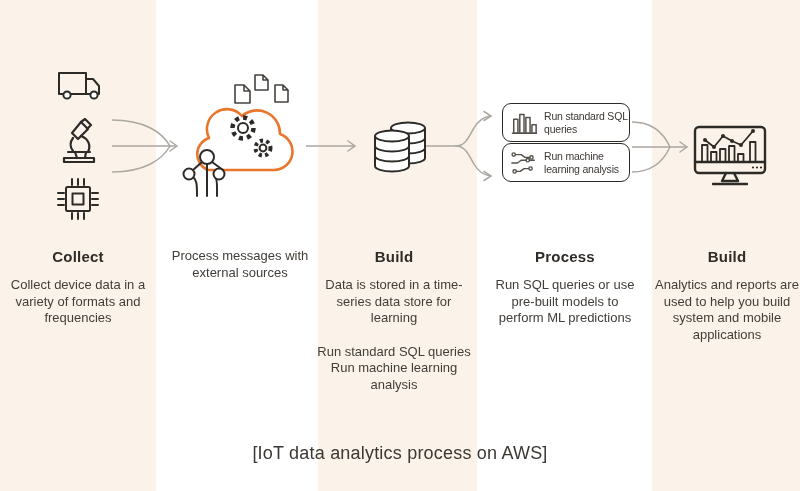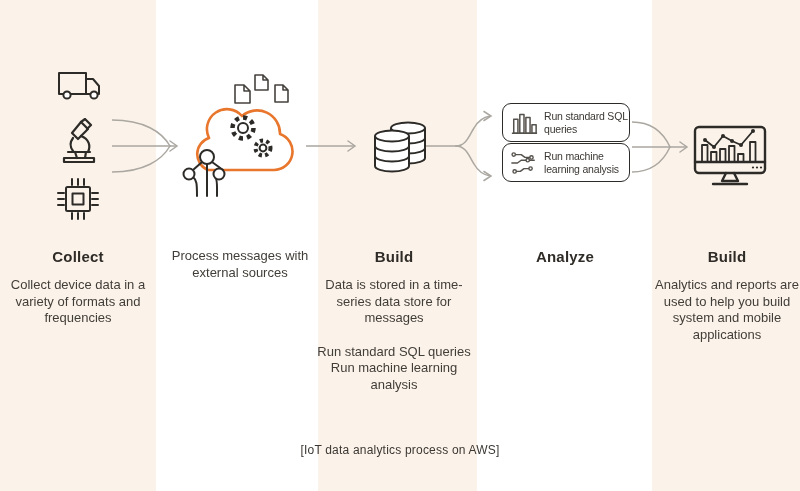--- a/index.html
+++ b/index.html
@@ -28,21 +28,21 @@
     border:1.5px solid #2d2b28;border-radius:9px;
     display:flex;align-items:center;box-sizing:border-box;
   }
   .analyze-box .box-icon{margin:0 6px 0 7px;flex:0 0 auto;}
   .analyze-box .box-label{
     font-size:10.5px;line-height:12.5px;color:#3b3733;
     white-space:pre;letter-spacing:-0.2px;
   }
   .caption{
     position:absolute;top:443px;left:0;width:800px;text-align:center;
-    font-size:12px;color:#3b3733;letter-spacing:.2px;
+    font-size:18px;color:#3b3733;letter-spacing:.2px;
   }
   svg{display:block;}
 </style>
 </head>
 <body>
 
 <div class="canvas">
 
   <div class="stripe cream" style="left:0;width:156px"></div>
   <div class="stripe white" style="left:156px;width:162px"></div>
@@ -230,28 +230,31 @@
 
   <div class="stage-text" style="left:158px;top:248px">
     <p class="stage-desc">Process messages with
 external sources</p>
   </div>
 
   <div class="stage-text" style="left:312px;top:248px">
     <h3 class="stage-title">Build</h3>
     <p class="stage-desc">Data is stored in a time-
 series data store for
-messages</p>
+learning</p>
     <p class="stage-desc">Run standard SQL queries
 Run machine learning
 analysis</p>
   </div>
 
   <div class="stage-text" style="left:483px;top:248px">
-    <h3 class="stage-title">Analyze</h3>
+    <h3 class="stage-title">Process</h3>
+    <p class="stage-desc">Run SQL queries or use
+pre-built models to
+perform ML predictions</p>
   </div>
 
   <div class="stage-text" style="left:645px;top:248px">
     <h3 class="stage-title">Build</h3>
     <p class="stage-desc">Analytics and reports are
 used to help you build
 system and mobile
 applications</p>
   </div>
 

